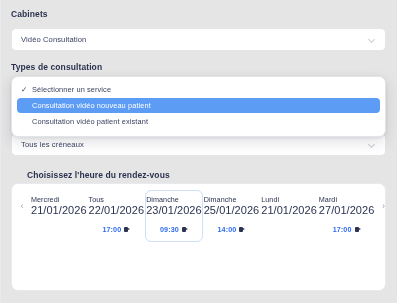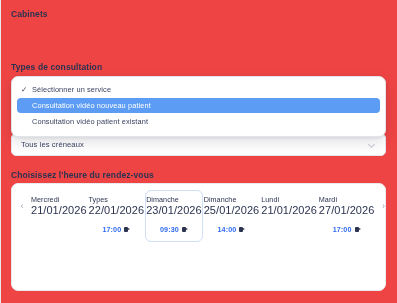--- a/index.html
+++ b/index.html
@@ -6,42 +6,42 @@
   html, body {
     margin: 0; padding: 0;
     width: 397px; height: 303px;
     background: #ffffff;
     font-family: "Liberation Sans", sans-serif;
     overflow: hidden;
   }
   .page {
     position: relative;
     width: 397px; height: 303px;
-    background: #ef4444;
+    background: #e5e5e5;
     padding: 12px 10px;
   }
   .left-rule {
     position: absolute;
     left: 0; top: 0;
     width: 1px; height: 303px;
     background: #e9eaee;
   }
 
   
   .field-label {
     font-size: 8.5px;
     font-weight: bold;
     color: #2b3350;
     letter-spacing: 0.1px;
     margin: 0;
     padding: 0;
   }
   #lbl-cabinets { position: absolute; left: 11px; top: 9px; }
   #lbl-types    { position: absolute; left: 11px; top: 62px; }
-  #lbl-heure    { position: absolute; left: 11px; top: 170px; }
+  #lbl-heure    { position: absolute; left: 27px; top: 170px; }
 
   
   .select-box {
     position: absolute;
     left: 11px;
     width: 375px;
     height: 23px;
     background: #ffffff;
     border: 1px solid #e4e6ec;
     border-radius: 5px;
@@ -214,20 +214,24 @@
   }
 </style>
 </head>
 <body>
 
 <div class="page">
   <div class="left-rule"></div>
 
   <div class="field-label" id="lbl-cabinets">Cabinets</div>
 
+  <div class="select-box" id="sel-cabinet">
+    <span class="val">Vidéo Consultation</span>
+    <span class="caret"></span>
+  </div>
 
   <div class="field-label" id="lbl-types">Types de consultation</div>
 
   <div class="select-box" id="sel-types">
     <span class="val">Consultation vidéo nouveau patient</span>
     <span class="caret"></span>
   </div>
 
   <div class="menu">
     <div class="menu-item">
@@ -257,21 +261,21 @@
 
       <div class="days">
 
         <div class="day-col">
           <div class="day-name">Mercredi</div>
           <div class="day-date">21/01/2026</div>
           <div class="slots"></div>
         </div>
 
         <div class="day-col">
-          <div class="day-name">Types</div>
+          <div class="day-name">Tous</div>
           <div class="day-date">22/01/2026</div>
           <div class="slots">
             <div class="slot">
               <span>17:00</span>
               <span class="cam-icon">
                   <i></i>
                 </span>
             </div>
           </div>
         </div>

